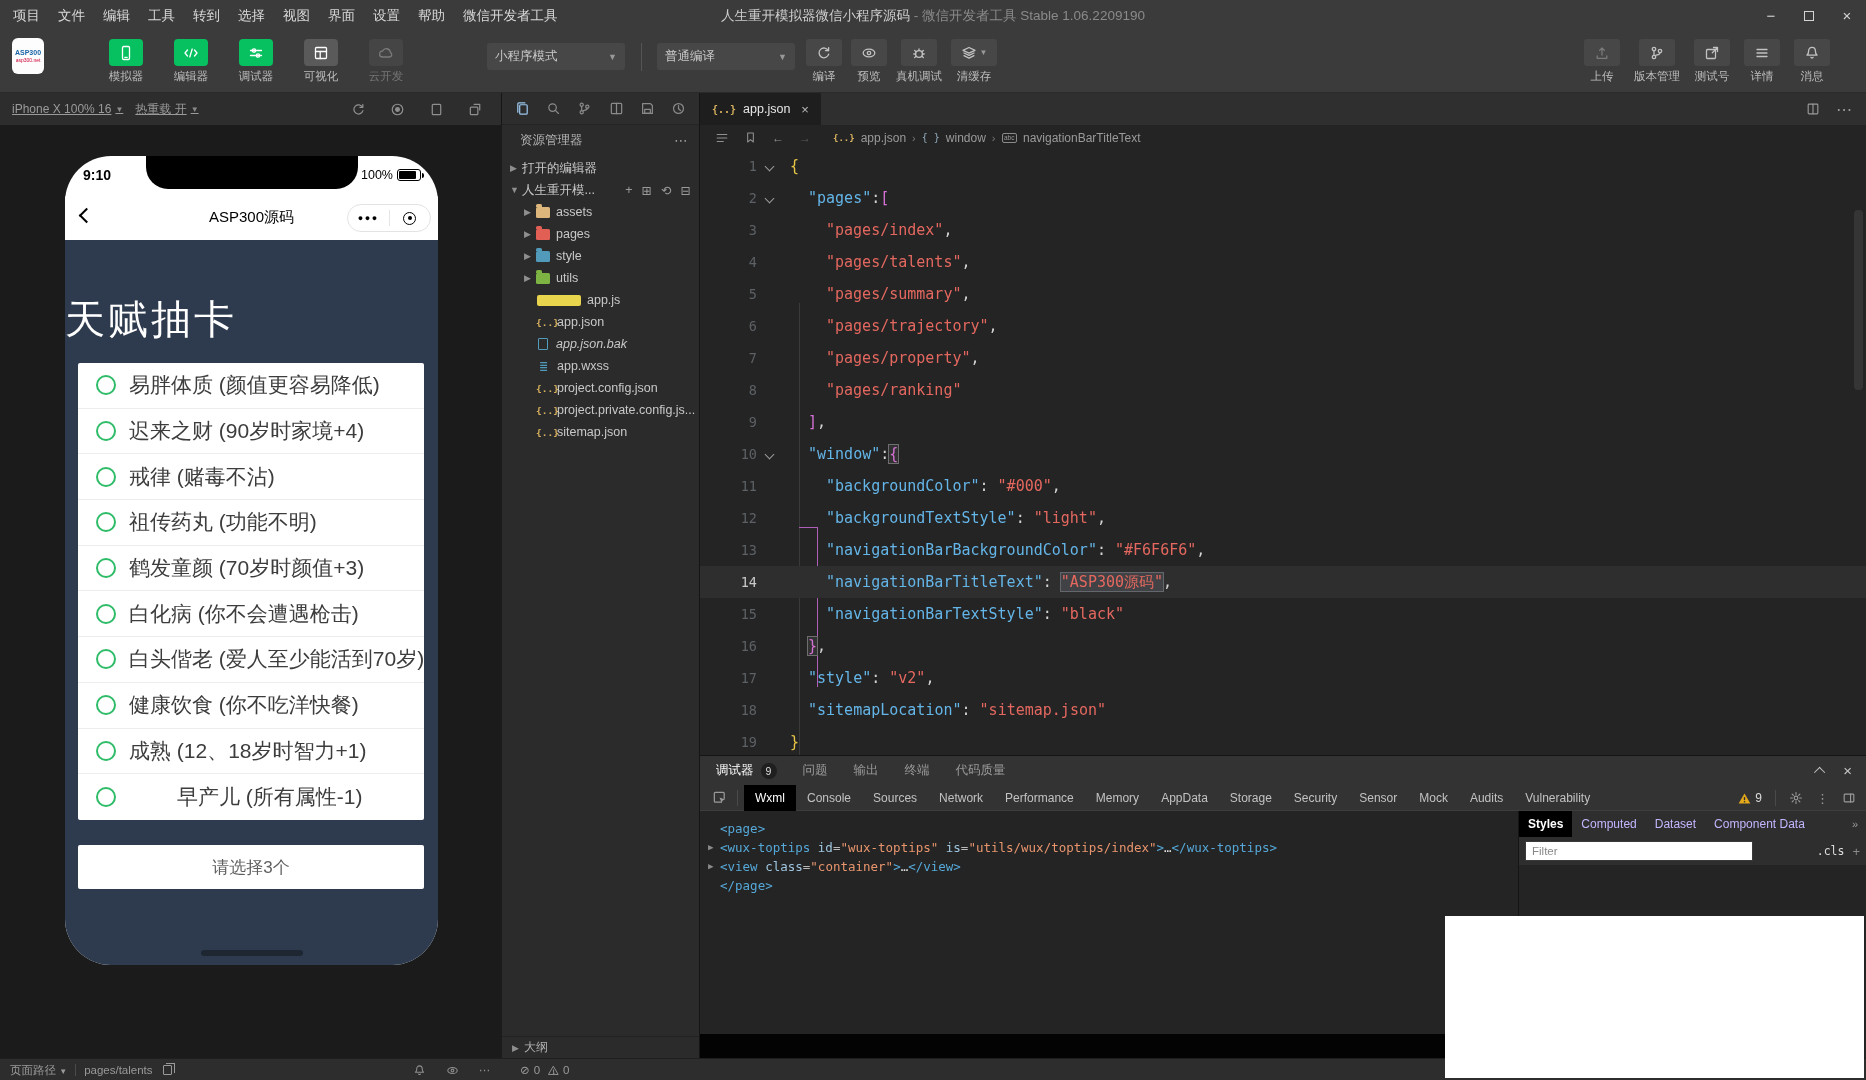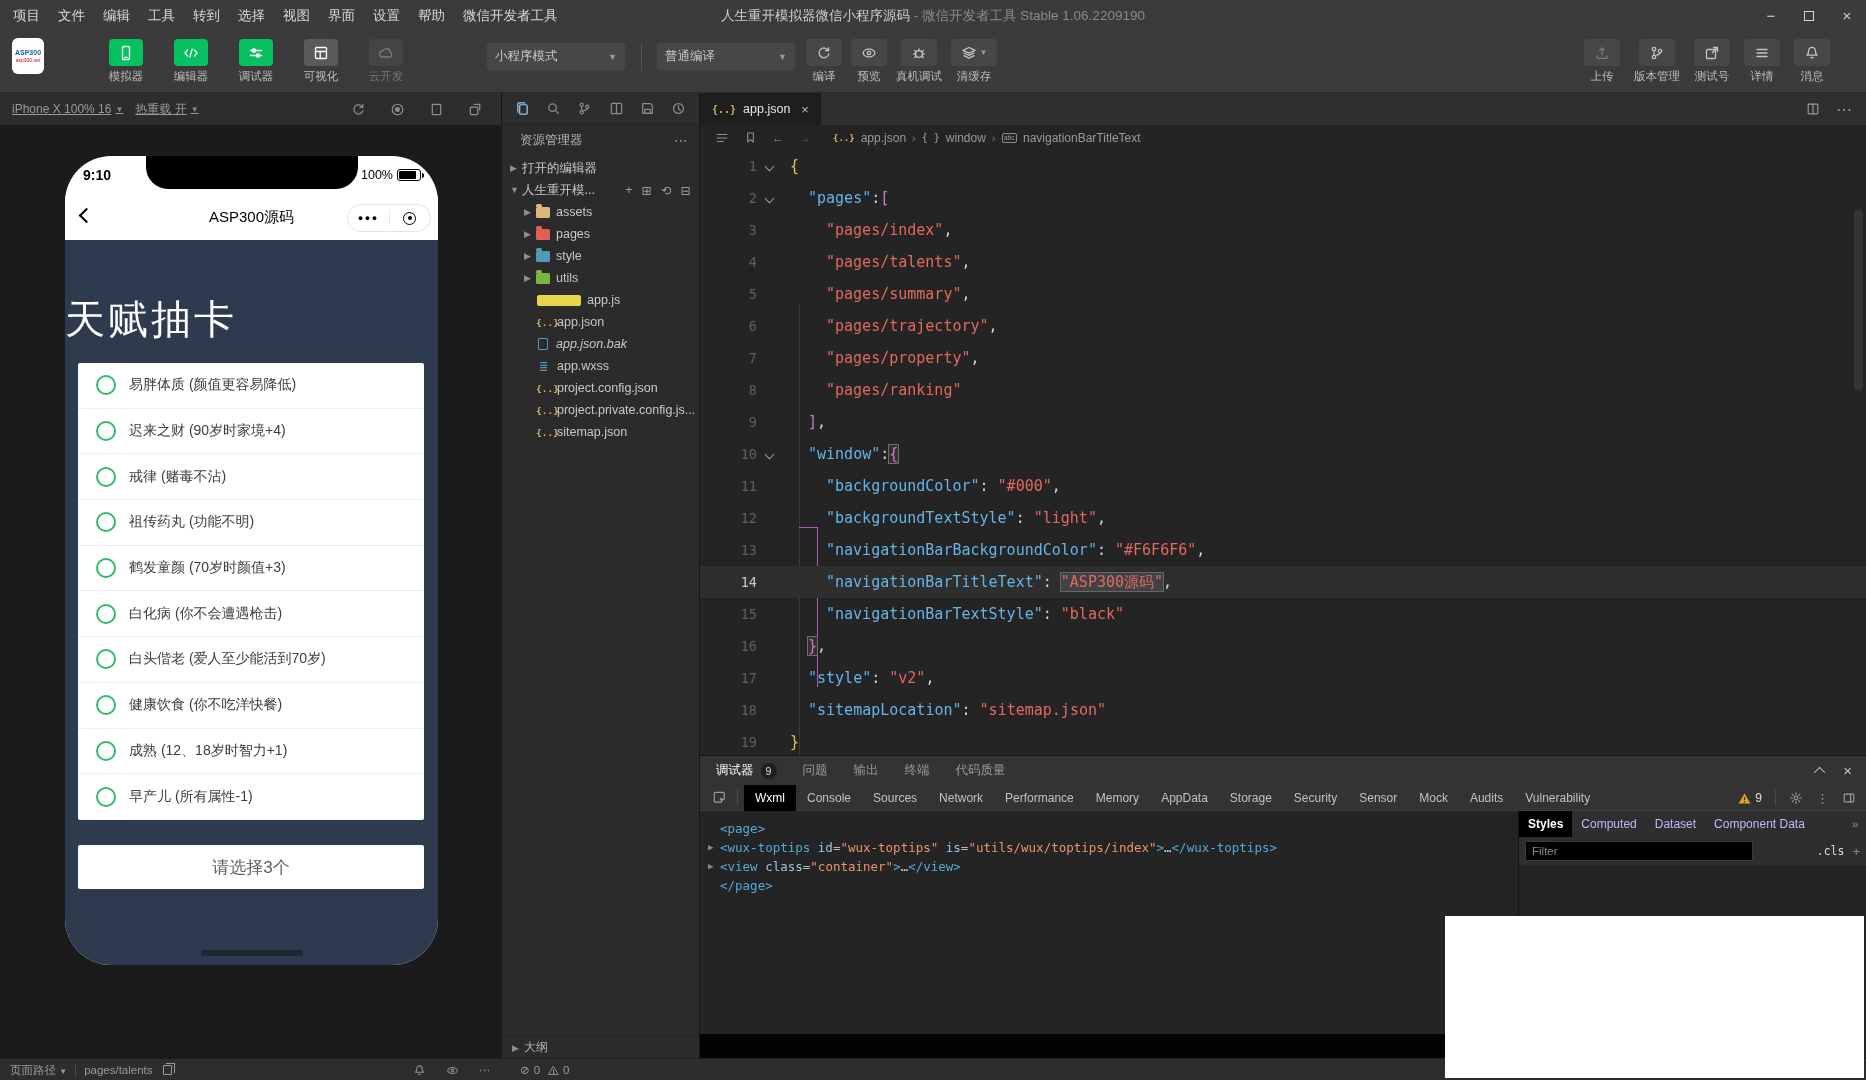--- a/index.html
+++ b/index.html
@@ -65,23 +65,23 @@
   .capsule { position:absolute; right:7px; top:8px; width:84px; height:28px; background:#fff; border:1px solid #e3e3e3; border-radius:15px; display:flex; align-items:center; }
   .cap-dots { flex:1; text-align:center; font-size:9px; letter-spacing:1.5px; color:#000; }
   .cap-div { width:1px; height:16px; background:#e6e6e6; }
   .cap-circle { flex:1; display:flex; align-items:center; justify-content:center; }
   .cap-ring { width:13px; height:13px; border:1.6px solid #000; border-radius:50%; display:flex; align-items:center; justify-content:center; }
   .cap-dot { width:4px; height:4px; background:#000; border-radius:50%; }
   .p-body { position:absolute; left:0; top:84px; width:100%; height:725px; }
   .p-title { position:absolute; left:0; right:0; top:52px; text-align:left; font-size:40px; color:#fff; letter-spacing:3px; }
   .talent-card { position:absolute; left:13px; top:123px; width:346px; background:#fff; border-radius:2px; }
   .talent-row { height:45.7px; display:flex; align-items:center; padding-left:18px; border-bottom:1px solid #ededed; }
-  .talent-row:last-child { border-bottom:none; }
+  .talent-row:last-child { border-bottom:none;gap:48px; }
   .radio { width:20px; height:20px; border:2px solid #2fbc68; border-radius:50%; flex:none; }
-  .talent-label { margin-left:13px; font-size:14px; color:#3d3d3d; white-space:nowrap; }
+  .talent-label { margin-left:13px; font-size:21px; color:#3d3d3d; white-space:nowrap; }
   .confirm-card { position:absolute; left:13px; top:605px; width:346px; height:44px; background:#fff; border-radius:2px; display:flex; align-items:center; justify-content:center; }
   .confirm-label { font-size:17px; color:#5f5f5f; }
   .home-bar { position:absolute; left:50%; transform:translateX(-50%); top:710px; width:102px; height:6px; background:#1d2631; border-radius:3px; }
 
   
   .explorer { position:absolute; left:502px; top:93px; width:198px; height:965px; background:#2b2b2b; border-right:1px solid #151515; }
   .exp-strip { position:absolute; left:0; top:0; width:100%; height:32px; background:#2d2d2d; border-bottom:1px solid #242424; display:flex; align-items:center; justify-content:space-between; padding:0 13px; color:#8a8a8a; }
   .exp-strip .active-ic { color:#9cc7ee; }
   .exp-header { position:absolute; left:0; top:32px; width:100%; height:30px; display:flex; align-items:center; padding:0 10px 0 18px; }
   .exp-title { font-size:12.5px; color:#b5b5b5; }
@@ -153,21 +153,21 @@
   .wxml-line { line-height:19px; white-space:pre; position:relative; padding-left:12px; }
   .wxml-line .exp { position:absolute; left:0; top:0; color:#8a8a8a; font-size:9px; }
   .wx-tag { color:#55a8d8; } .wx-attr { color:#9fc6e0; } .wx-val { color:#e8956d; } .wx-pun { color:#bbb; } .wx-plain { color:#ddd; }
   .dbg-black-strip { position:absolute; left:0; top:278px; width:745px; height:25px; background:#030303; }
   .styles-pane { position:absolute; left:818px; top:55px; width:348px; height:248px; background:#2e2e2e; border-left:1px solid #151515; }
   .styles-tabs { display:flex; align-items:center; height:26px; }
   .st-tab { font-size:12px; color:#c4b5fd; padding:0 9px; height:26px; line-height:26px; white-space:nowrap; }
   .st-tab.active { background:#000000; color:#fff;font-weight:bold; }
   .st-more { margin-left:auto; margin-right:8px; color:#9a9a9a; font-size:11px; }
   .filter-row { height:28px; display:flex; align-items:center; padding:0 6px; background:#2e2e2e; }
-  .filter-input { width:228px; height:20px; background:#000000; border:1px solid #3a3a3a; color:#888; font-size:11.5px; display:flex; align-items:center; padding-left:6px; }
+  .filter-input { width:228px; height:20px; background:#ffffff; border:1px solid #3a3a3a; color:#888; font-size:11.5px; display:flex; align-items:center; padding-left:6px; }
   .cls-label { margin-left:auto; color:#ddd; font-family:"DejaVu Sans Mono",monospace; font-size:11.5px; }
   .plus-label { margin-left:8px; color:#8a8a8a; font-size:13px; }
   .styles-body { height:194px; background:#242424; }
 
   
   .statusbar { position:absolute; left:0; top:1058px; width:1866px; height:22px; background:#2d2d2d; border-top:1px solid #1f1f1f; font-size:11.5px; color:#9a9a9a; }
   .sb-left { position:absolute; left:10px; top:0; height:22px; display:flex; align-items:center; gap:8px; }
   .sb-vsep { width:1px; height:12px; background:#4a4a4a; }
   .sb-copy { width:9px; height:10px; border:1.1px solid #9a9a9a; border-radius:1px; position:relative; margin-left:2px; }
   .sb-copy::before { content:""; position:absolute; left:2px; top:-3px; width:8px; height:9px; border-top:1.1px solid #9a9a9a; border-right:1.1px solid #9a9a9a; }

